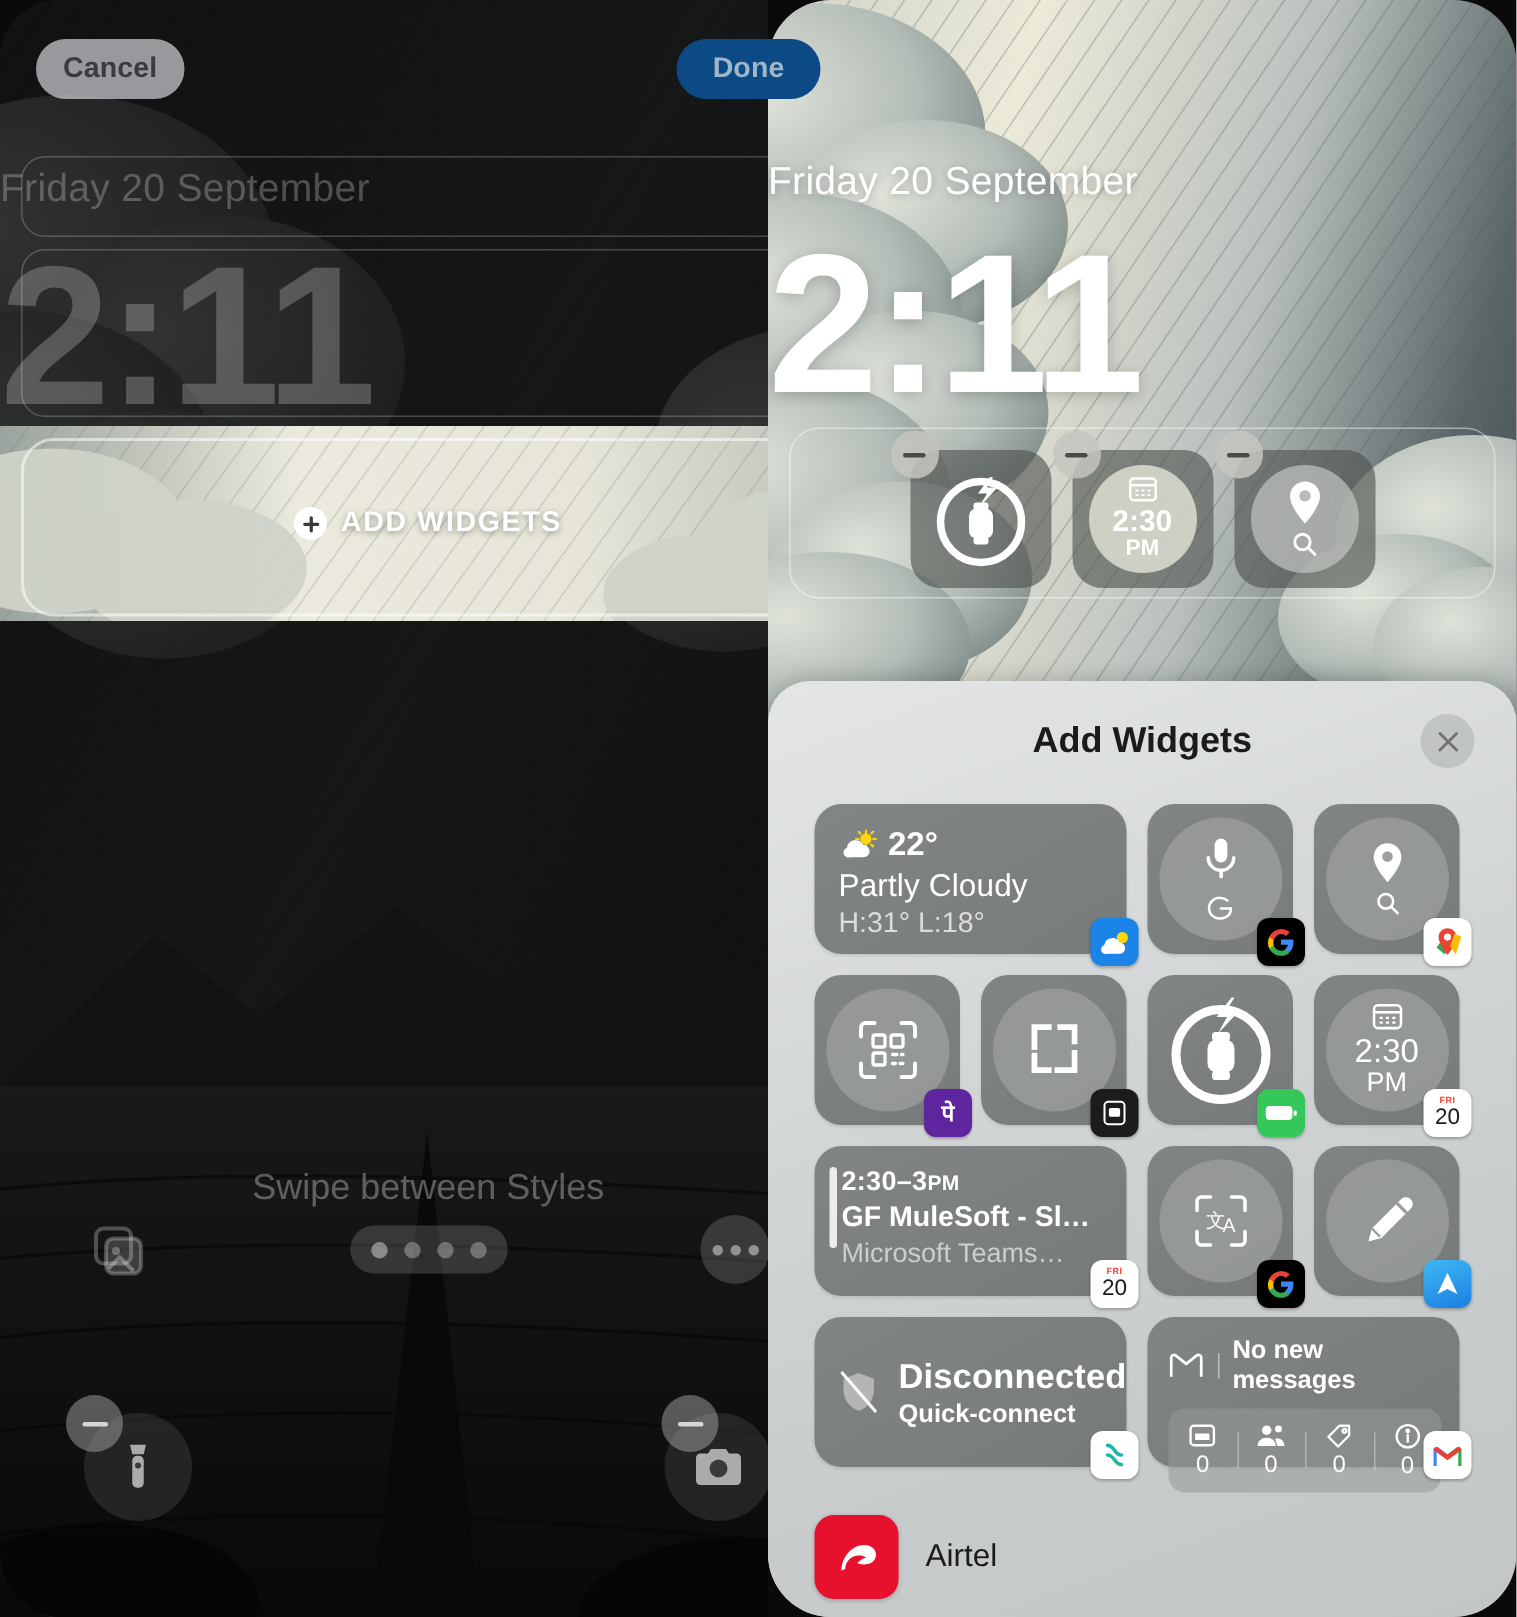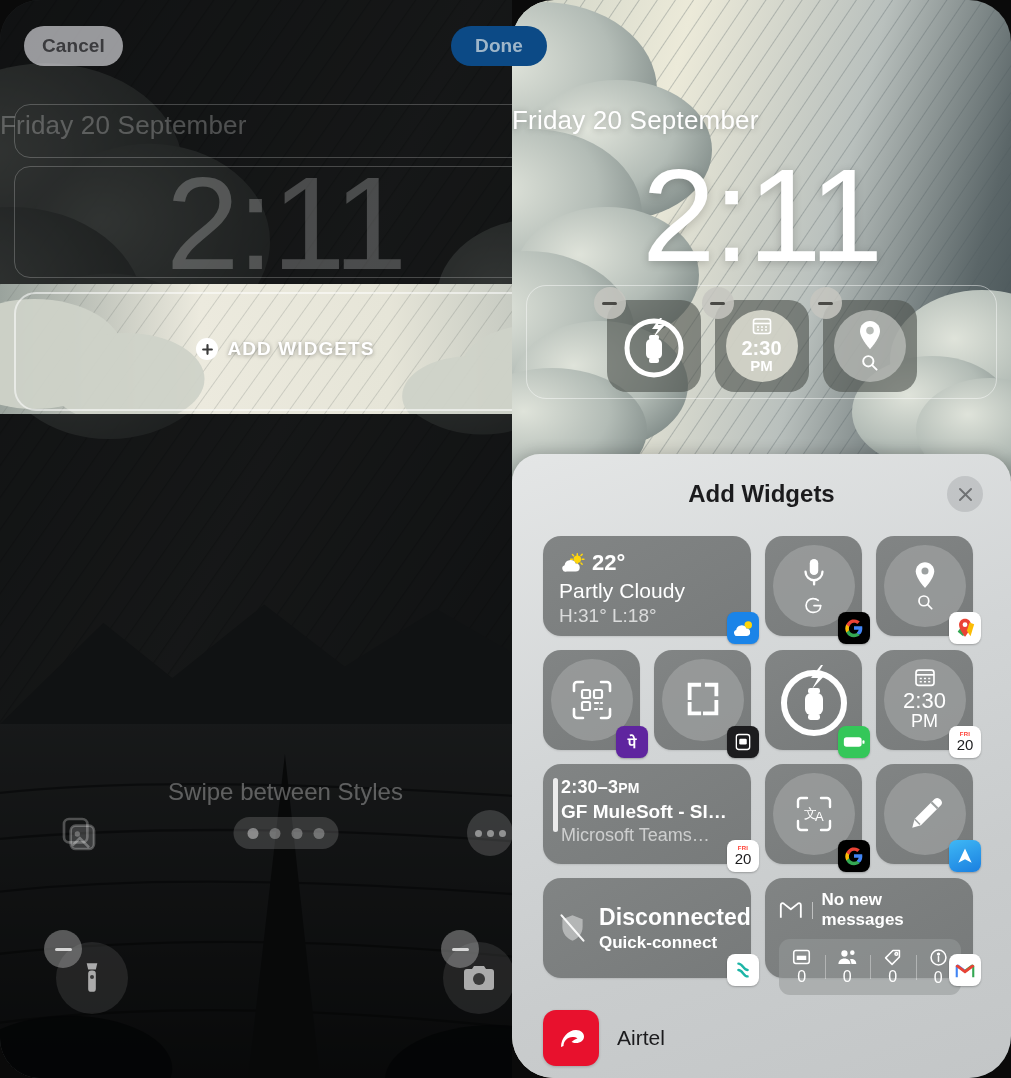--- a/index.html
+++ b/index.html
@@ -35,22 +35,22 @@
     border-radius:20px;background:#0c4a86;
     color:#9fb6c9;font-size:19px;font-weight:700;letter-spacing:.1px;
   }
 
   
   .ls-date{
     position:absolute;left:0;right:0;text-align:left;
     font-size:26px;font-weight:500;letter-spacing:.2px;
   }
   .ls-time{
-    position:absolute;left:0;right:0;text-align:center;
-    font-size:132px;font-weight:400;letter-spacing:-2px;line-height:1;
+    position:absolute;left:0;right:0;
+    font-size:132px;font-weight:700;letter-spacing:-2px;line-height:1;
   }
   .panel-left .ls-date{top:110px;color:rgba(235,235,235,.28);}
   .panel-left .ls-time{top:158px;color:rgba(235,235,235,.25);}
   .panel-right .ls-date{top:105px;color:#ffffff;text-shadow:0 1px 6px rgba(0,0,0,.25);}
   .panel-right .ls-time{top:150px;color:#ffffff;text-shadow:0 2px 10px rgba(0,0,0,.2);}
 
   
   .edit-box{position:absolute;border:1.5px solid rgba(255,255,255,.22);border-radius:16px;}
   .addw-frame{
     position:absolute;left:14px;right:14px;top:292px;height:115px;

